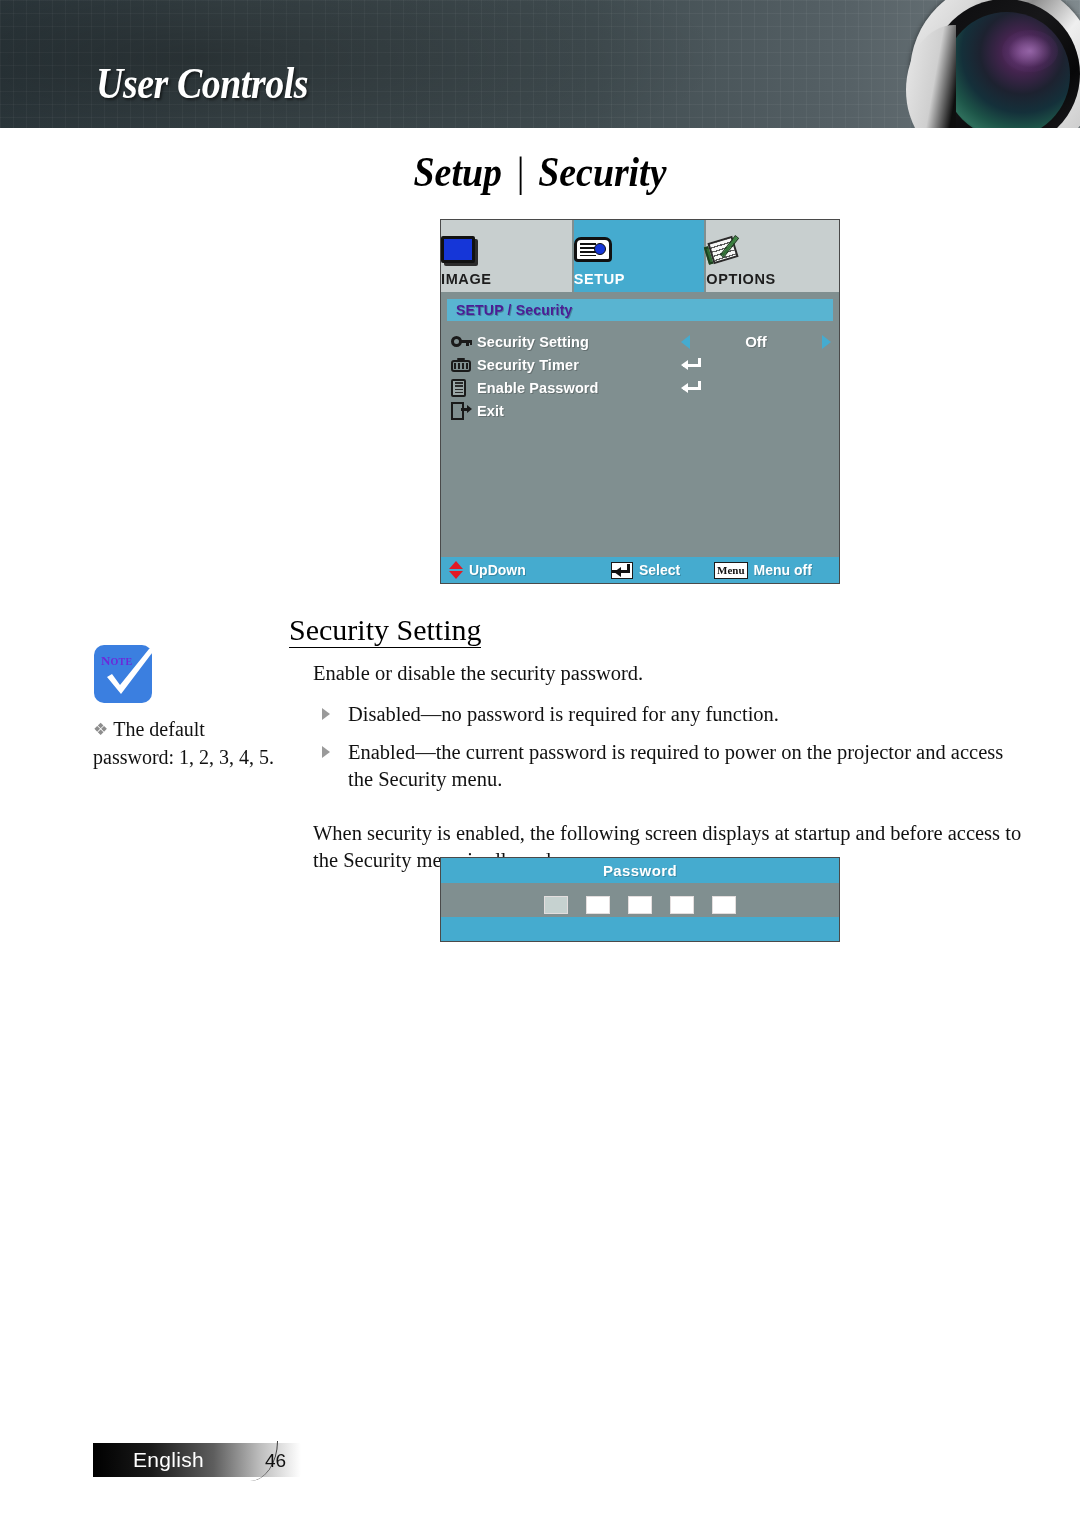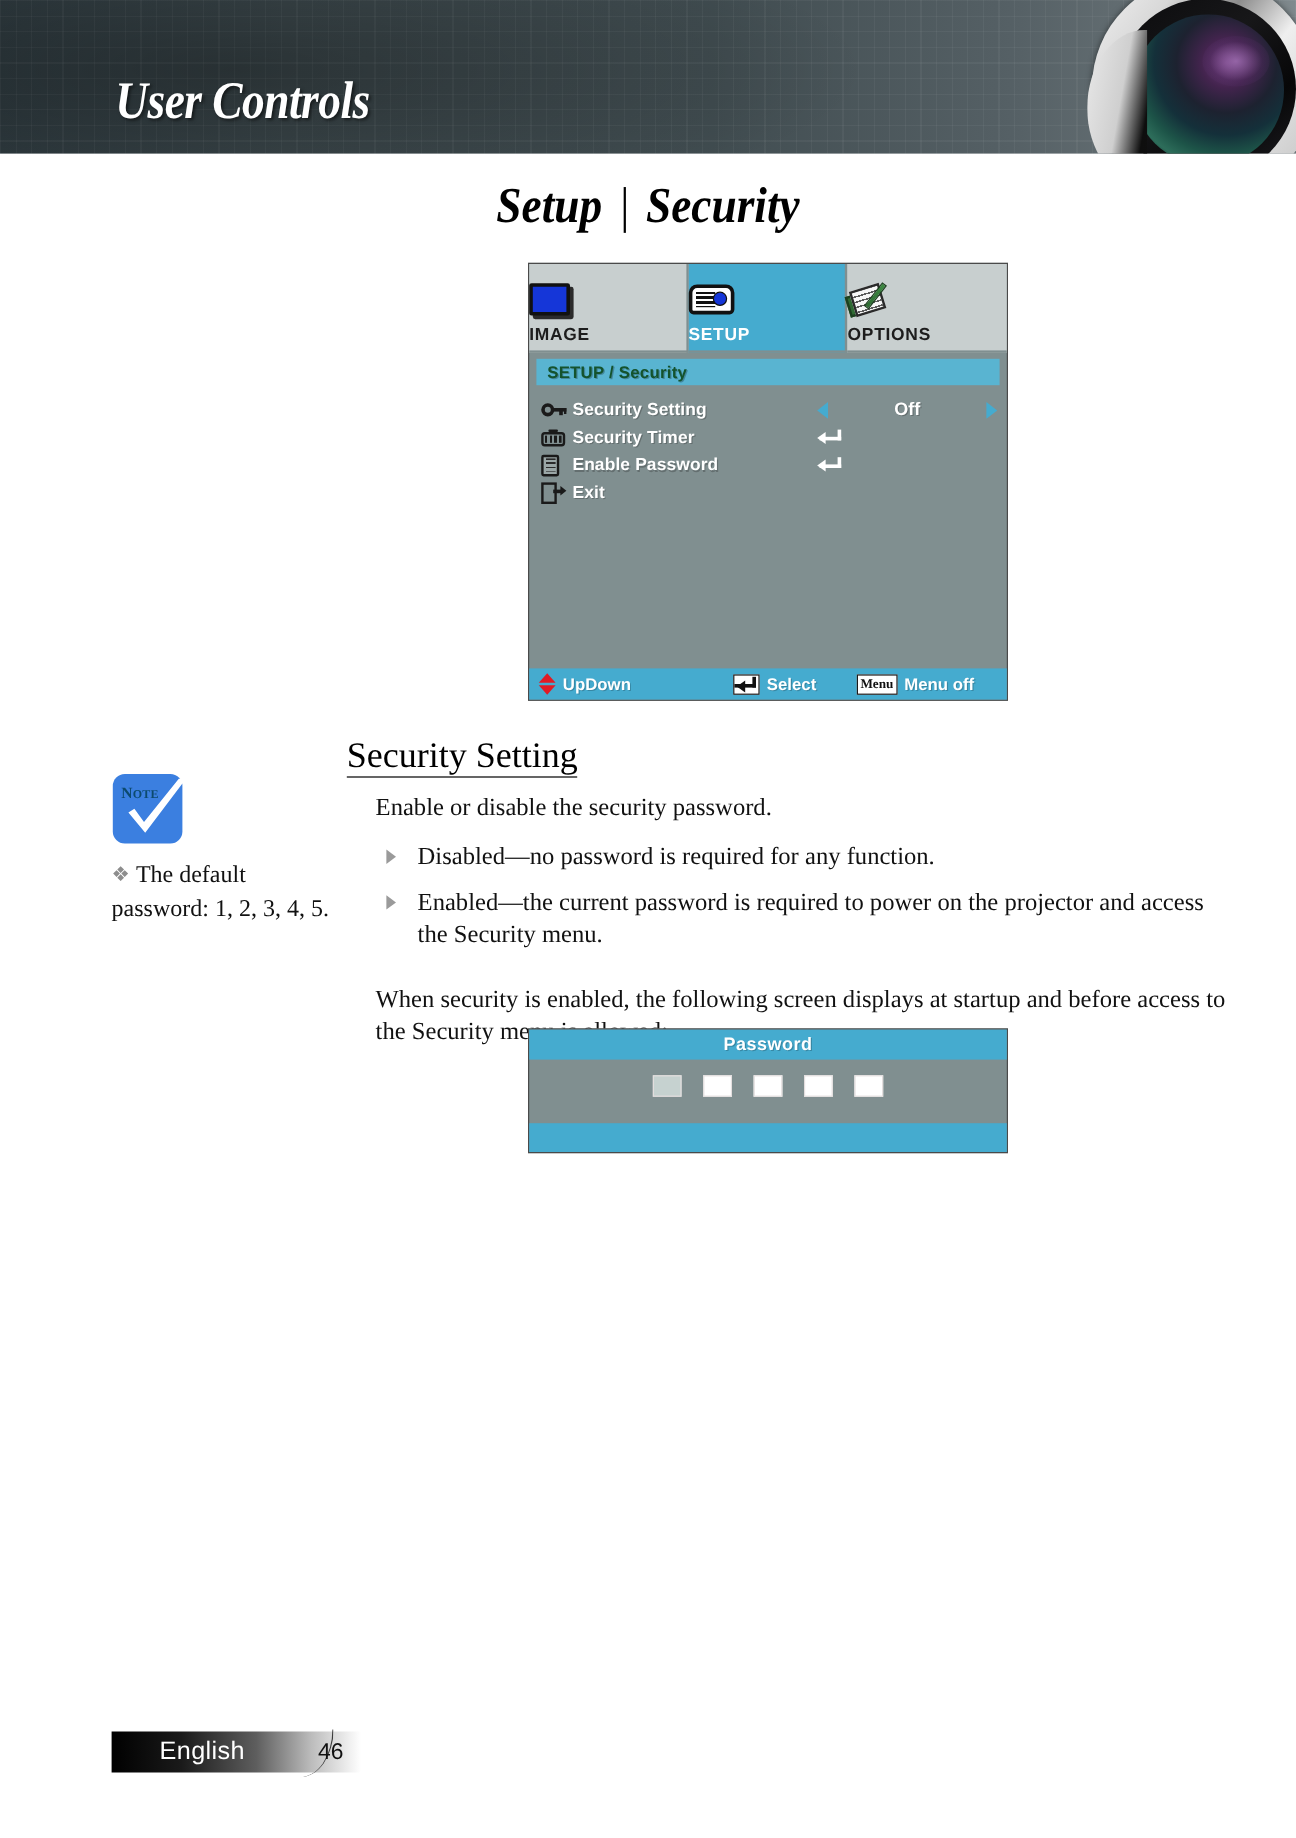--- a/index.html
+++ b/index.html
@@ -237,21 +237,21 @@
   .osd-crumb {
     background: #59b4d1;
     height: 22px;
     margin: 5px 6px 0 6px;
     display: flex;
     align-items: center;
     padding-left: 9px;
     box-sizing: border-box;
   }
   .osd-crumb-text {
-    color: #14532d;
+    color: #4c1d95;
     font-size: 14px;
     font-weight: bold;
     letter-spacing: 0.2px;
     text-shadow: 1px 1px 0 rgba(0,0,0,0.25);
   }
 
   .osd-rows { padding: 9px 6px 0 10px; }
   .osd-row {
     display: flex;
     align-items: center;
@@ -488,21 +488,21 @@
     position: absolute; left: 0; top: 0;
     width: 58px; height: 58px;
     background: #3b7fe0;
     border-radius: 10px;
   }
   .note-icon .word {
     position: absolute; left: 7px; top: 8px;
     font-family: "Liberation Serif", serif;
     font-size: 13px;
     font-weight: bold;
-    color: #0c4a6e;
+    color: #6d28d9;
     letter-spacing: 0.2px;
   }
   .note-icon .word span { font-size: 10px; }
   .note-icon .tick {
     position: absolute;
     left: 5px; top: 2px;
     width: 62px; height: 56px;
   }
   .note-text {
     position: absolute;
@@ -519,21 +519,21 @@
     margin-right: 5px;
     font-size: 17px;
     vertical-align: 1px;
   }
   .note-text .nt-body { display: inline; }
 
   
   .pwd-dialog {
     position: absolute;
     left: 440px; top: 857px;
-    width: 400px; height: 104px;
+    width: 400px; height: 85px;
     border: 1px solid #4a4a4a;
     box-sizing: border-box;
     background: #808f90;
     font-family: "Liberation Sans", sans-serif;
   }
   .pwd-title {
     height: 25px;
     background: #45abcf;
     display: flex;
     align-items: center;

